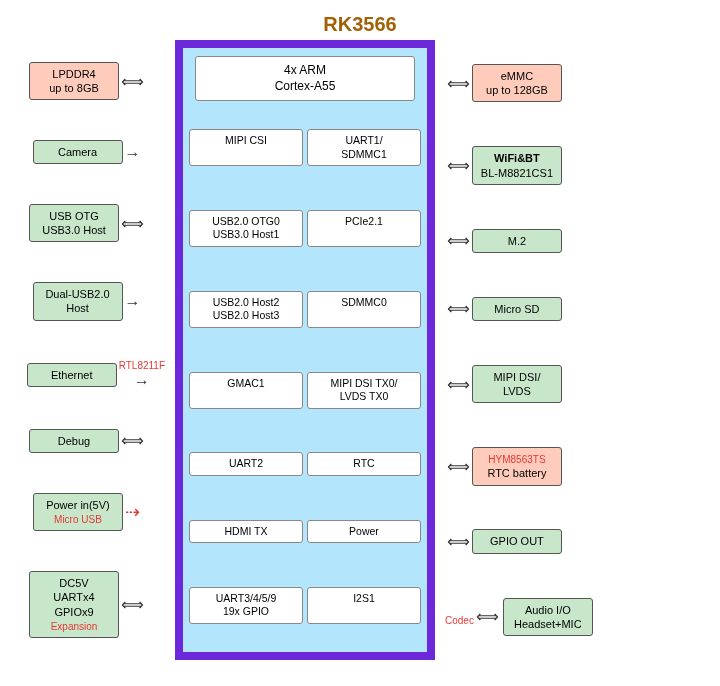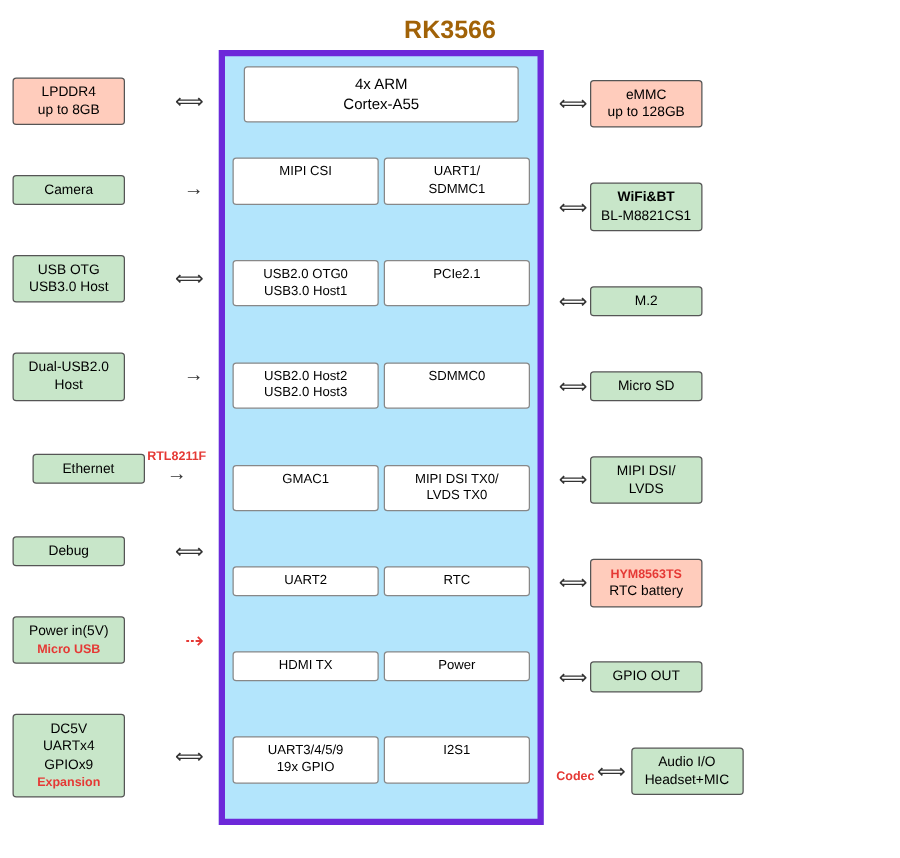--- a/index.html
+++ b/index.html
@@ -29,21 +29,21 @@
     .main-layout {
       display: flex;
       flex-direction: row;
       width: 100%;
       height: 620px;
       position: relative;
     }
     
     .center-block {
       background: #b3e5fc;
-      border: 5px solid #6d28d9;
+      border: 8px solid #6d28d9;
       width: 260px;
       flex-shrink: 0;
       margin: 0 10px;
       display: flex;
       flex-direction: column;
       align-items: center;
       padding: 4px 0;
       position: relative;
     }
     
@@ -87,21 +87,21 @@
       line-height: 1.3;
       min-width: 90px;
       max-width: 140px;
     }
     
     .side-item {
       display: flex;
       align-items: center;
       position: relative;
       width: 155px;
-      justify-content: space-between;
+      justify-content: center;
     }
     .side-item-right {
       display: flex;
       align-items: center;
       position: relative;
       width: 155px;
       justify-content: flex-start;
     }
     
     .arrow-lr {
@@ -112,21 +112,21 @@
     }
     .arrow-rl {
       display: inline-block;
       font-size: 16px;
       color: #333;
       margin: 0 2px;
     }
     
     .red-label {
       color: #e53935;
-      font-weight: bold;
+      font-weight: normal;
       font-size: 10px;
     }
     
     .arm-box {
       background: #fff;
       border: 1.5px solid #888;
       border-radius: 3px;
       text-align: center;
       padding: 6px 10px;
       font-size: 12px;

